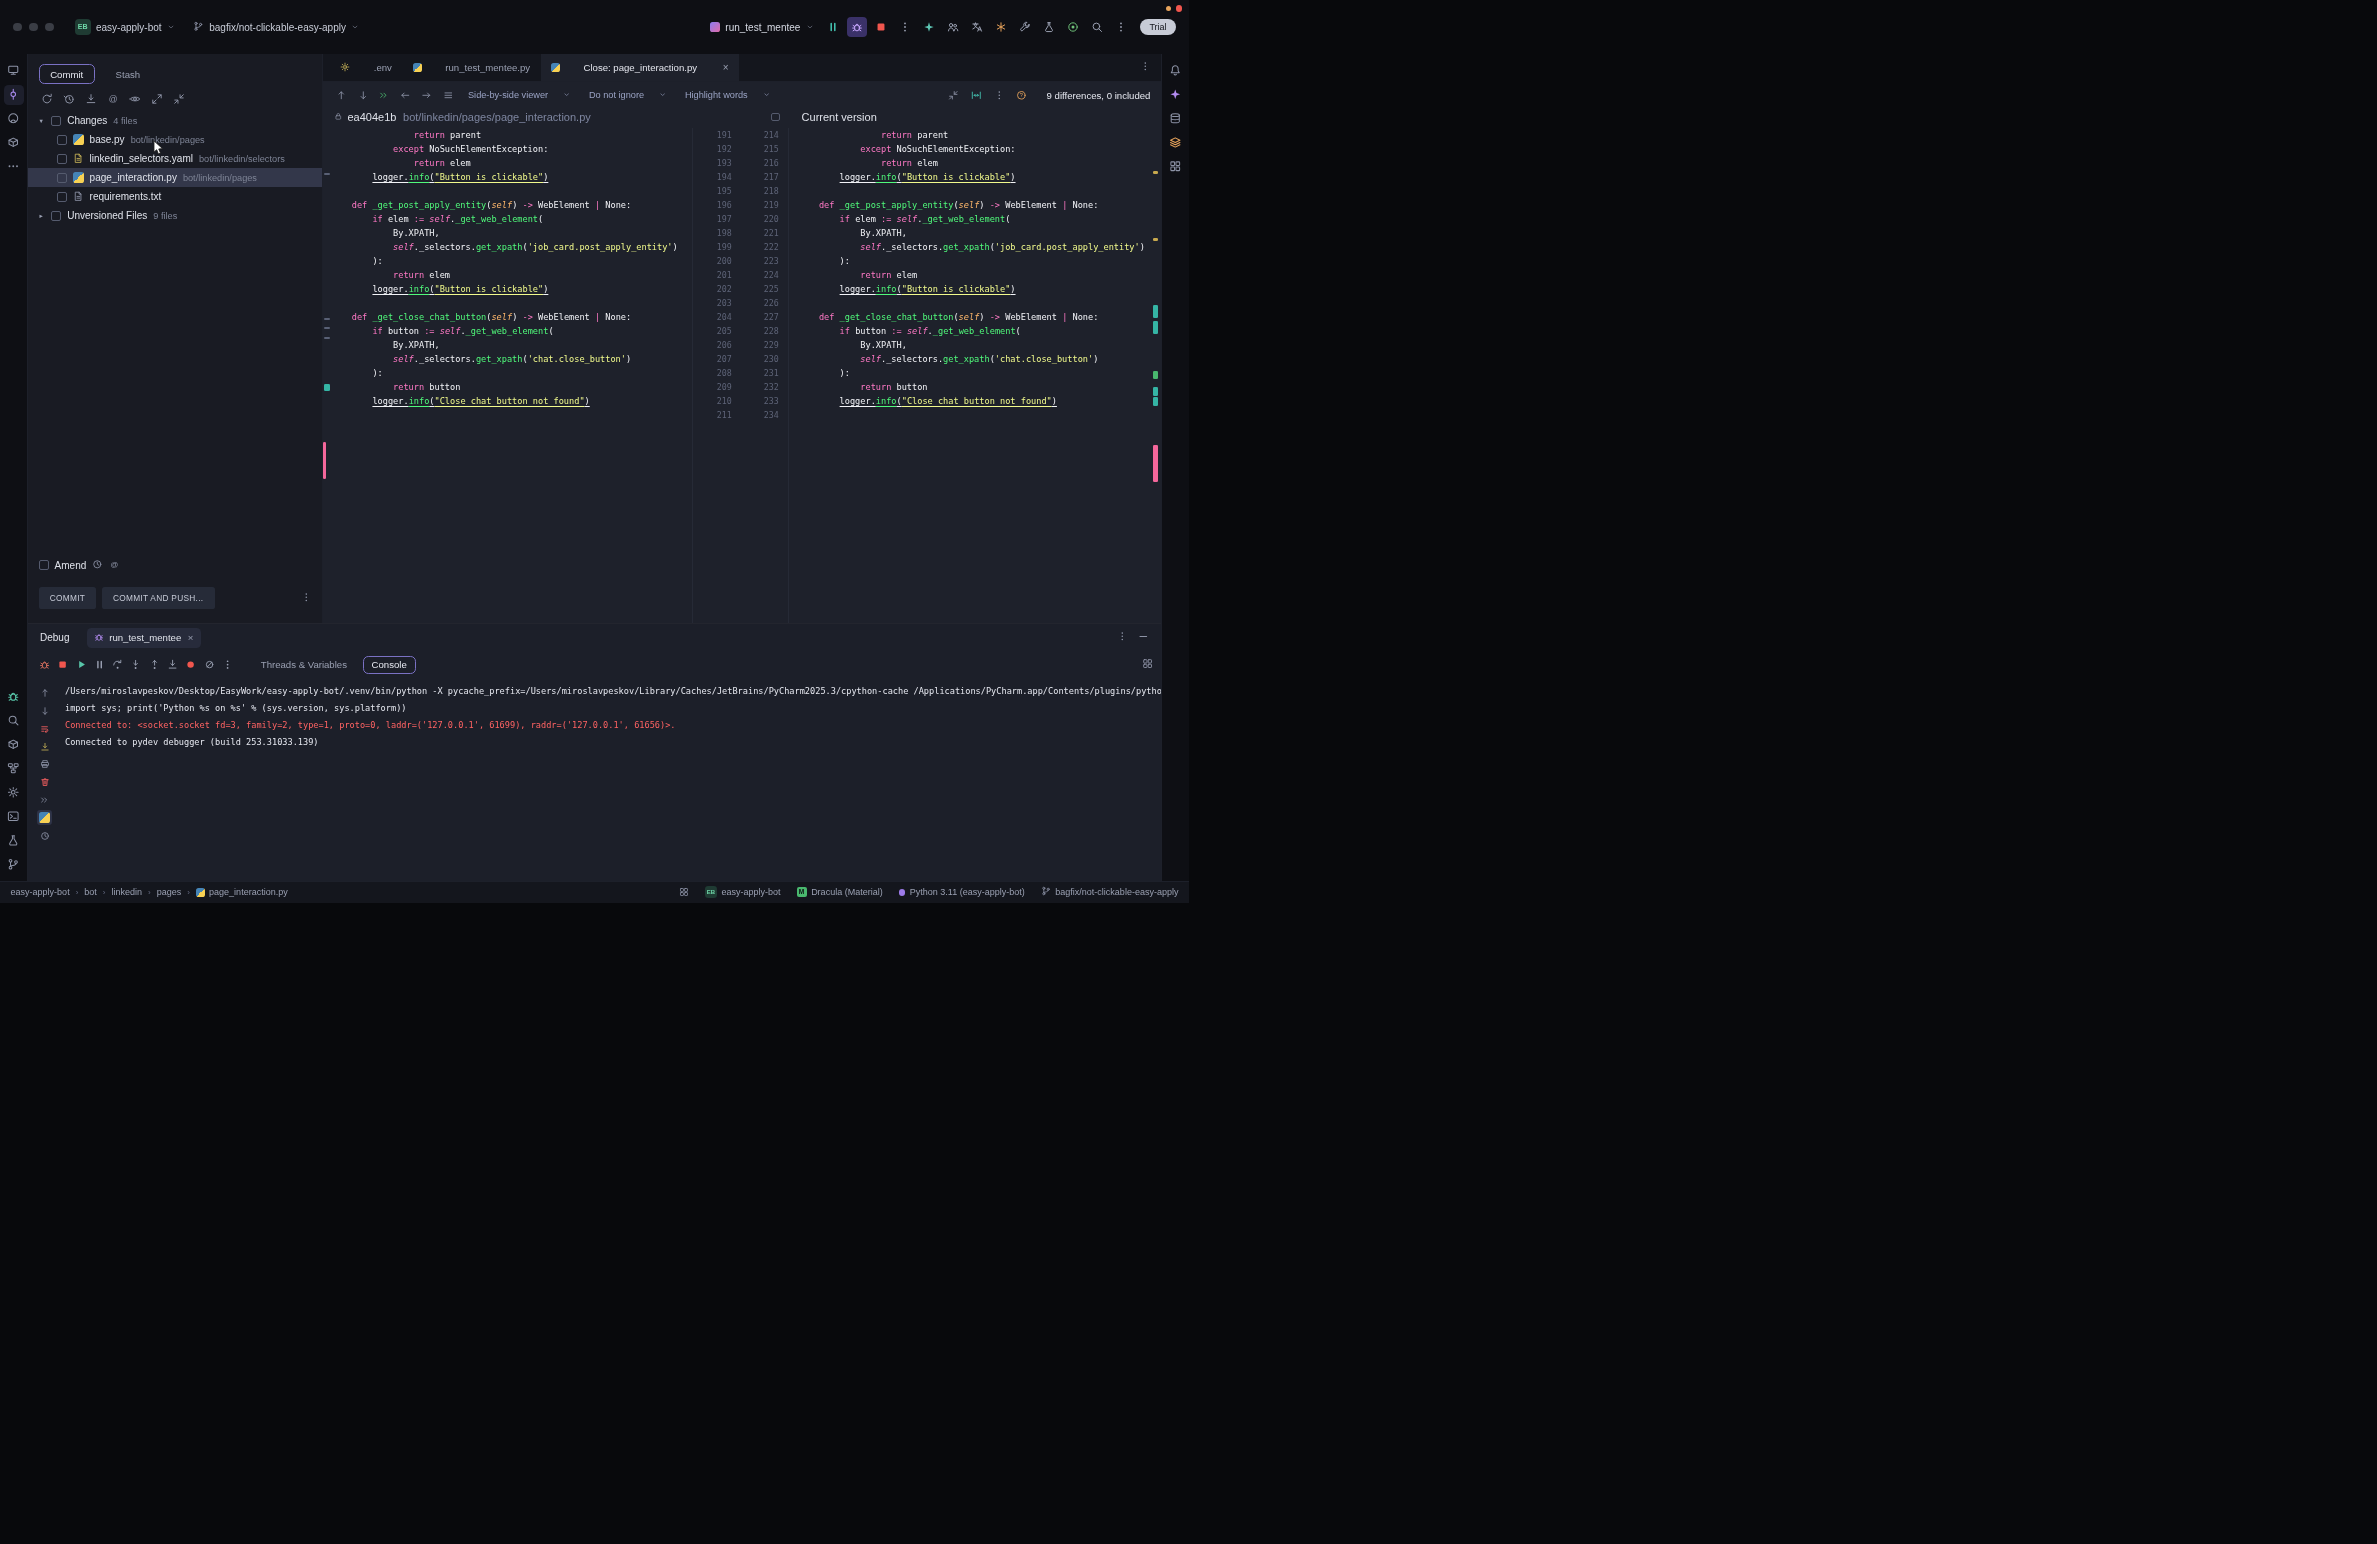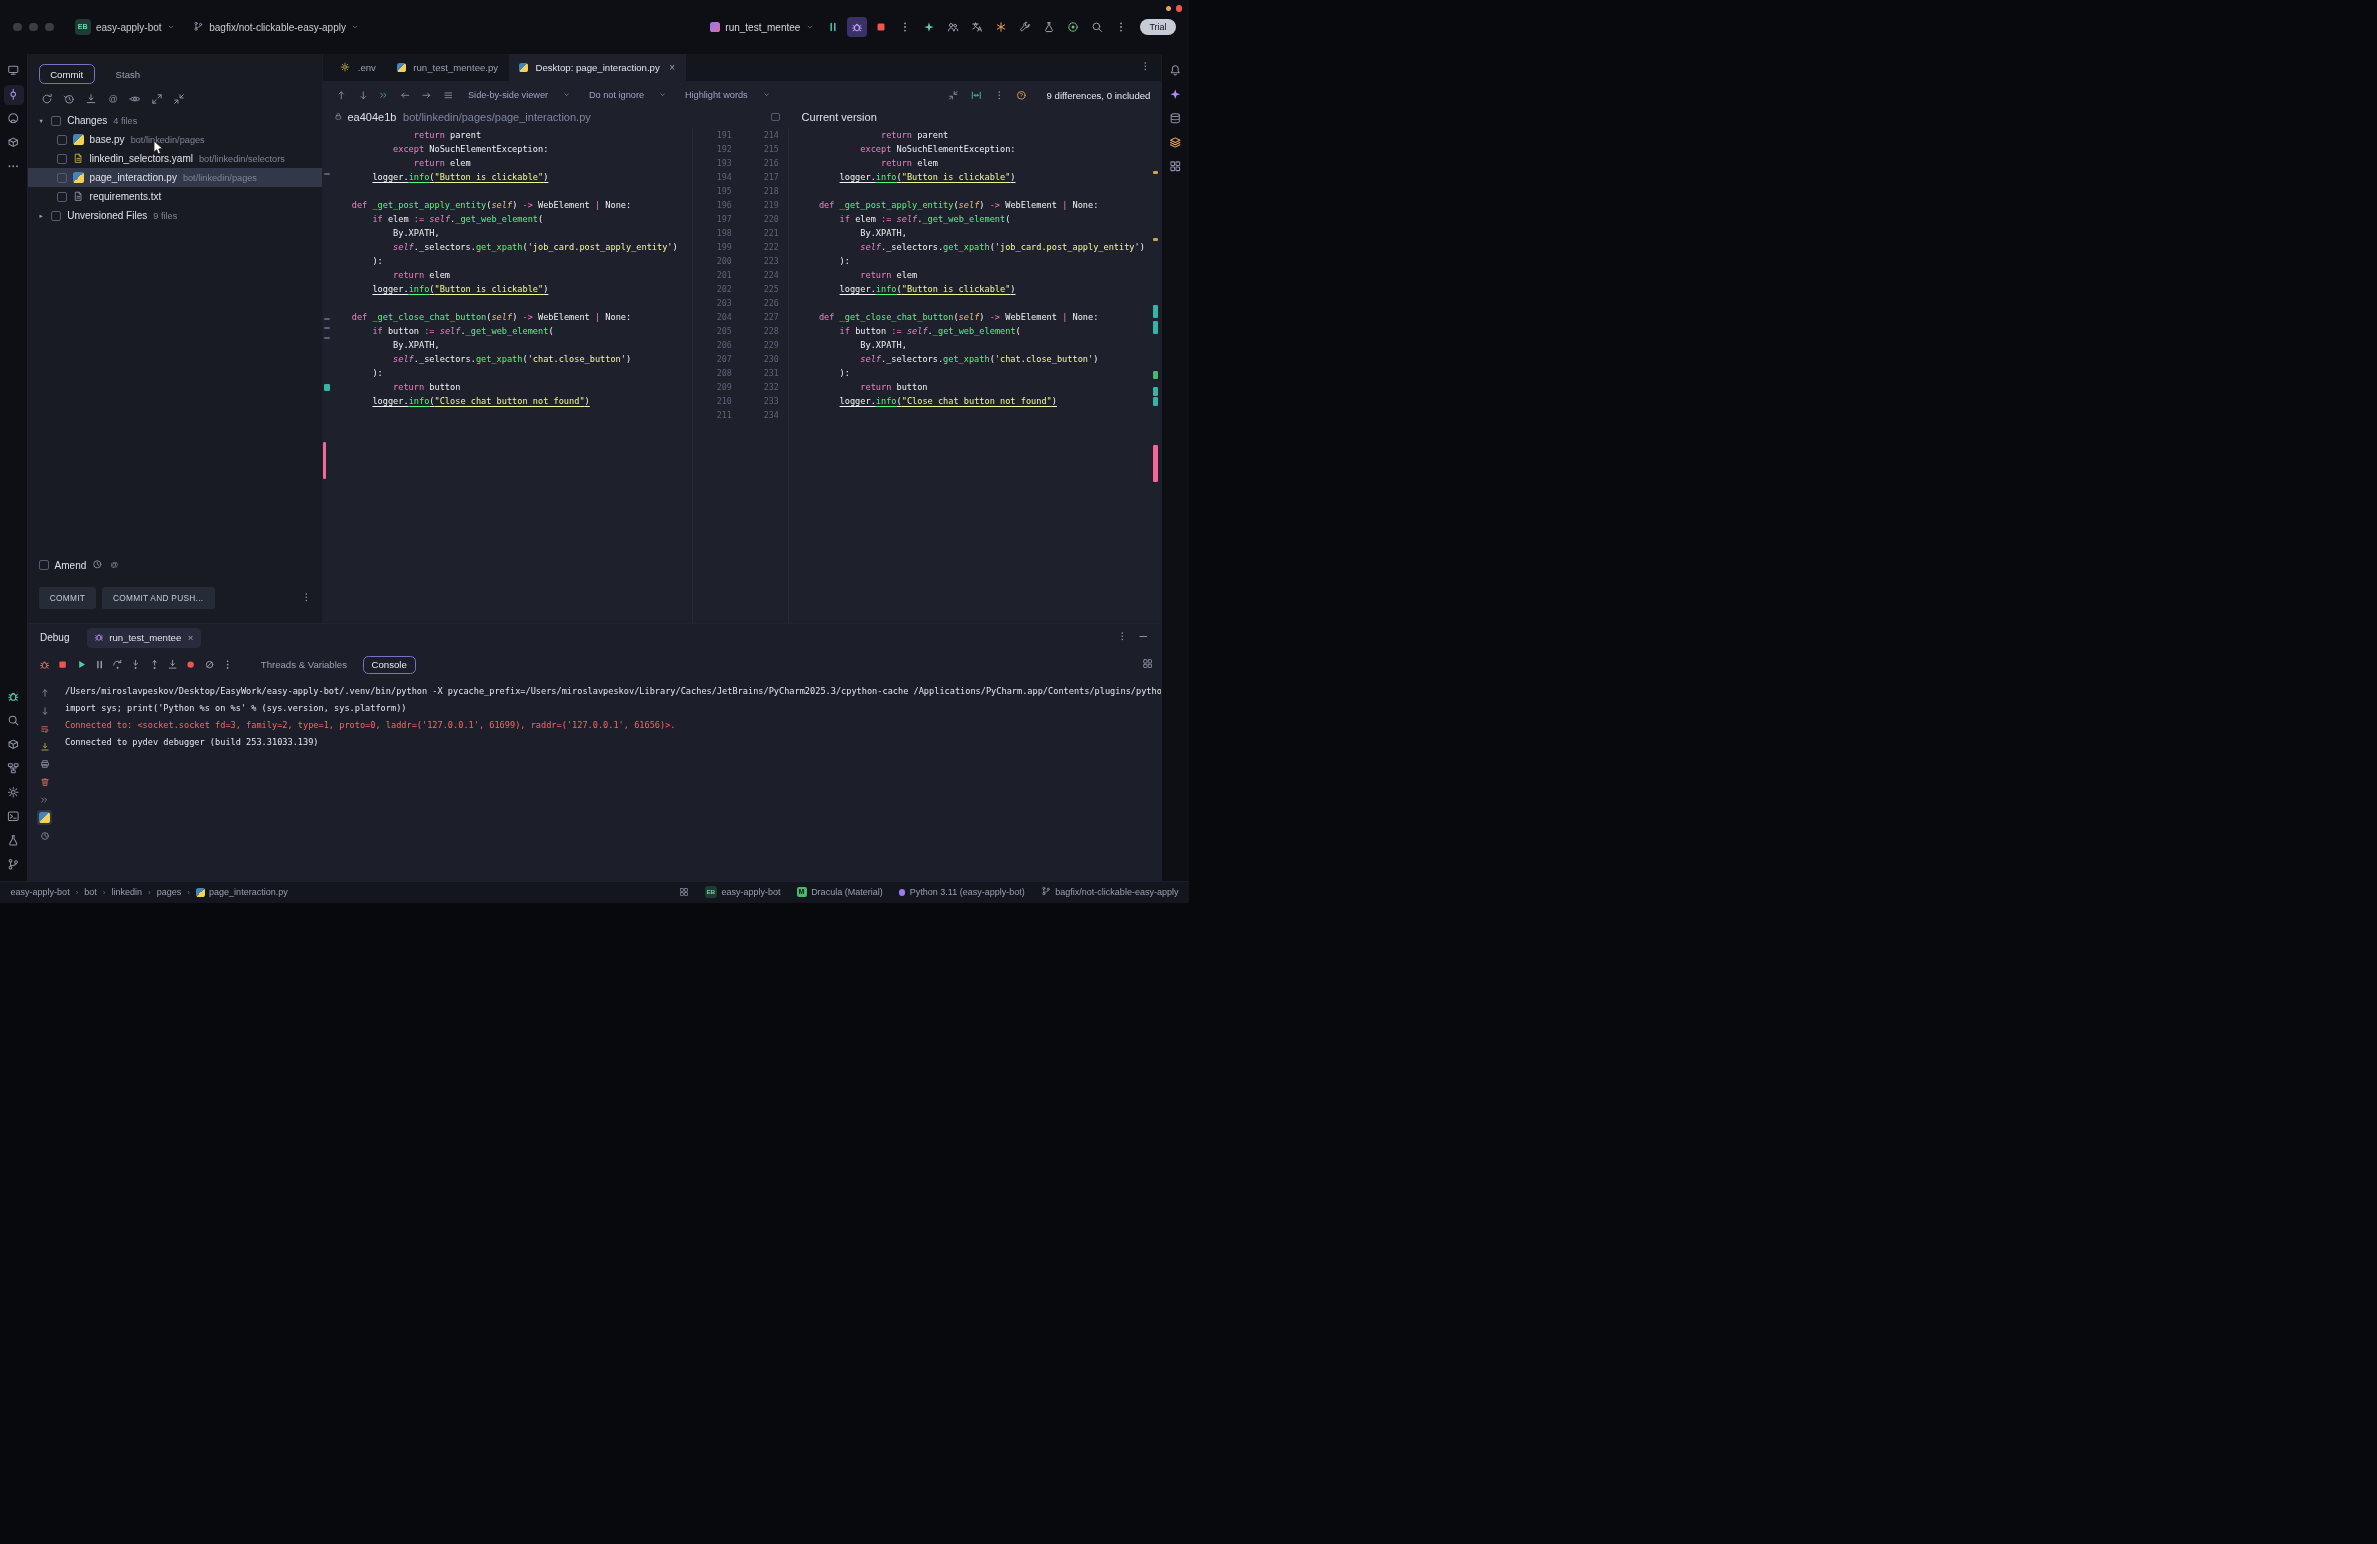--- a/index.html
+++ b/index.html
@@ -68,21 +68,21 @@
 .amend-ic{color:#8d93a6}.amend-ic .svgi{width:10.6px;height:10.6px}
 .msg{width:100%;height:106px;border:0.7px solid #343a4a;border-radius:5.3px;background:#191b23;padding:6.6px 8px;color:#aab0c0;font-size:9.6px;resize:none;outline:none;font-family:"Liberation Sans",sans-serif}
 .msg::placeholder{color:#6e7486}
 .cp-actions{display:flex;gap:5.3px;margin-top:10.6px;align-items:center}
 .btn{background:#262b38;color:#c6cad6;border:none;border-radius:2.6px;padding:6px 11.2px;font-size:8.3px;letter-spacing:0.3px;font-family:"Liberation Sans",sans-serif}
 .cp-more{margin-left:auto;color:#8d93a6}.cp-more .svgi{width:10.6px;height:10.6px}
 
 
 .editor{flex:1;display:flex;flex-direction:column;min-width:0;background:#1e212b}
 .tabsbar{flex:0 0 28px;background:#14161d;border-bottom:0.7px solid #1d202a;display:flex;align-items:stretch;padding-left:6.6px}
-.etab{display:flex;align-items:center;gap:7px;padding:0 10.6px;font-size:9.6px;color:#9aa0b2}
+.etab{display:flex;align-items:center;gap:23px;padding:0 10.6px;font-size:9.6px;color:#9aa0b2}
 .etab.active{background:#1e212b;color:#e2e4ec}
 .etab .x{color:#9aa0b2;font-size:10px;margin-left:2.6px}
 .etab .doc-ic .svgi,.etab .svgi{width:10px;height:10px}
 .tabs-more{margin-left:auto;align-self:center;padding-right:10.6px;color:#8d93a6}
 .tabs-more .svgi{width:10.6px;height:10.6px}
 
 .dtoolbar{flex:0 0 26.4px;display:flex;align-items:center;padding:0 10.6px;gap:5.3px}
 .d-ic{width:16px;height:16px;display:flex;align-items:center;justify-content:center;color:#8d93a6}
 .d-ic .svgi{width:10.6px;height:10.6px}
 .d-ic.green{color:#49b86e}.d-ic.teal{color:#45c7b5}.d-ic.orange{color:#e8a45c}
@@ -581,21 +581,21 @@
                   </span>
                 </span>
               <span>.env</span>
             </div>
             <div class="etab">
               <span class="pyico small"></span>
               <span>run_test_mentee.py</span>
             </div>
             <div class="etab active">
               <span class="pyico small"></span>
-              <span>Desktop: page_interaction.py</span>
+              <span>Close: page_interaction.py</span>
               <span class="x">×</span>
             </div>
             <span class="tabs-more"><span class="svgi">
                   <svg viewBox="0 0 16 16" fill="none" stroke="currentColor" stroke-width="1.3" stroke-linecap="round" stroke-linejoin="round">
                     <circle cx="8" cy="3.2" r="1.2" fill="currentColor" stroke="none"></circle>
                     <circle cx="8" cy="8" r="1.2" fill="currentColor" stroke="none"></circle>
                     <circle cx="8" cy="12.8" r="1.2" fill="currentColor" stroke="none"></circle>
                   </svg>
                 </span></span>
           </div>

